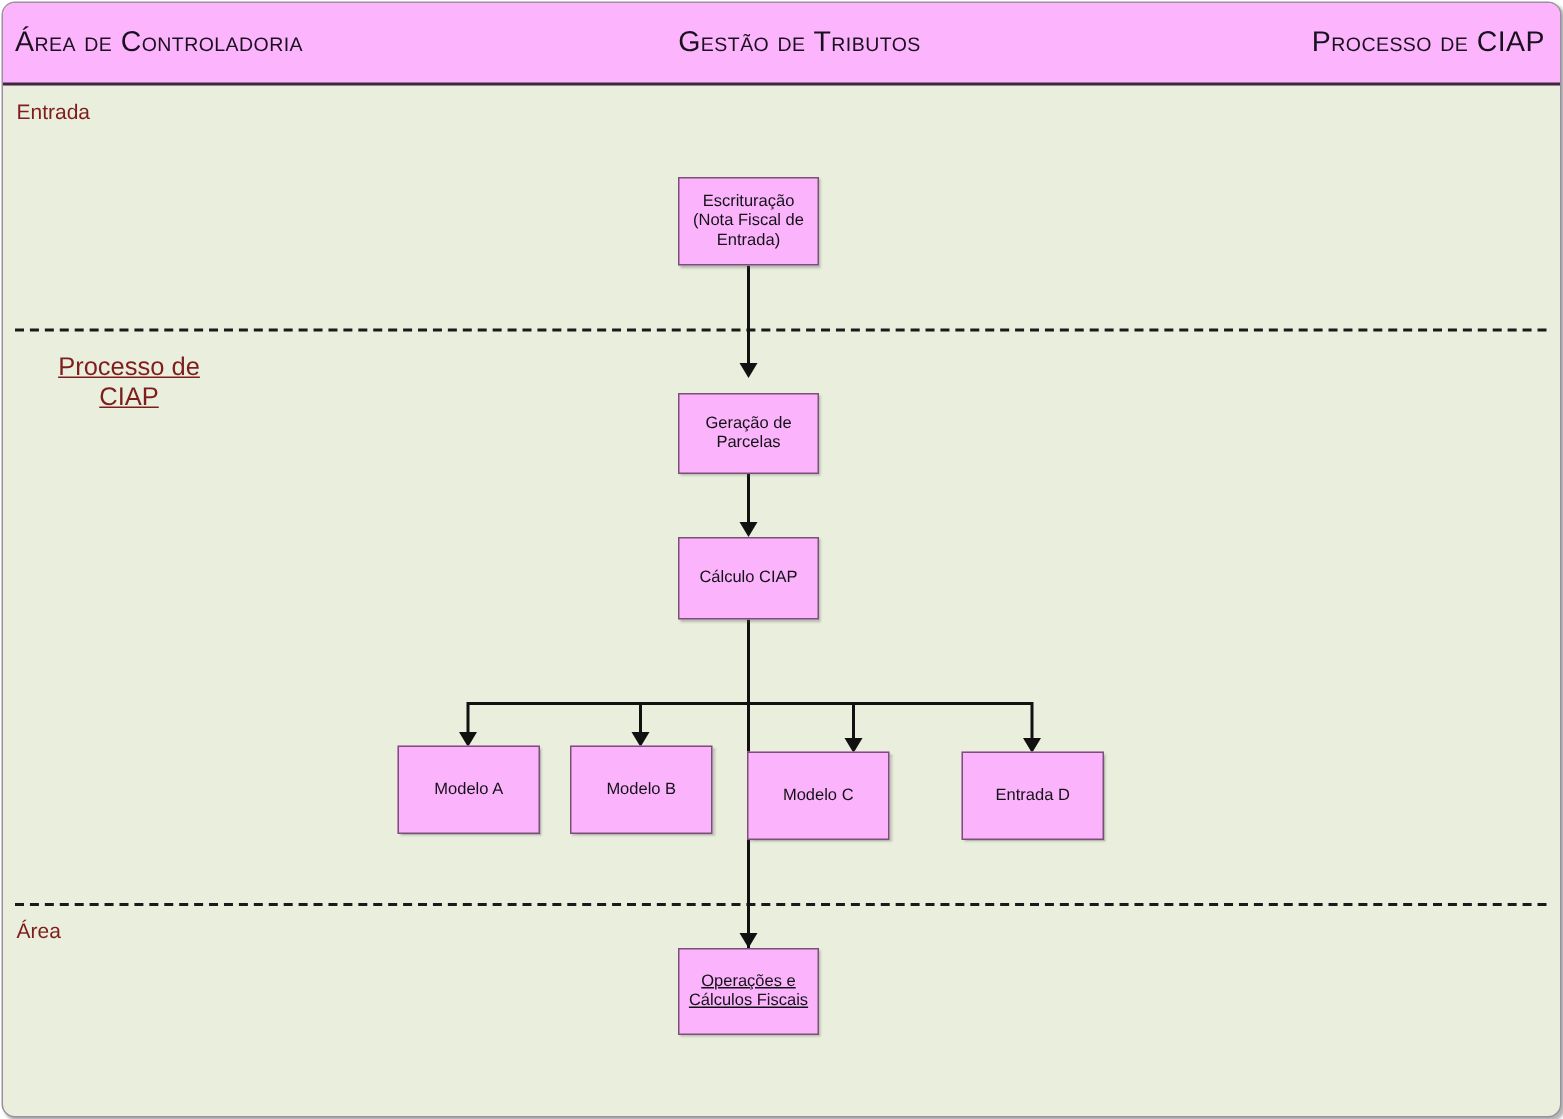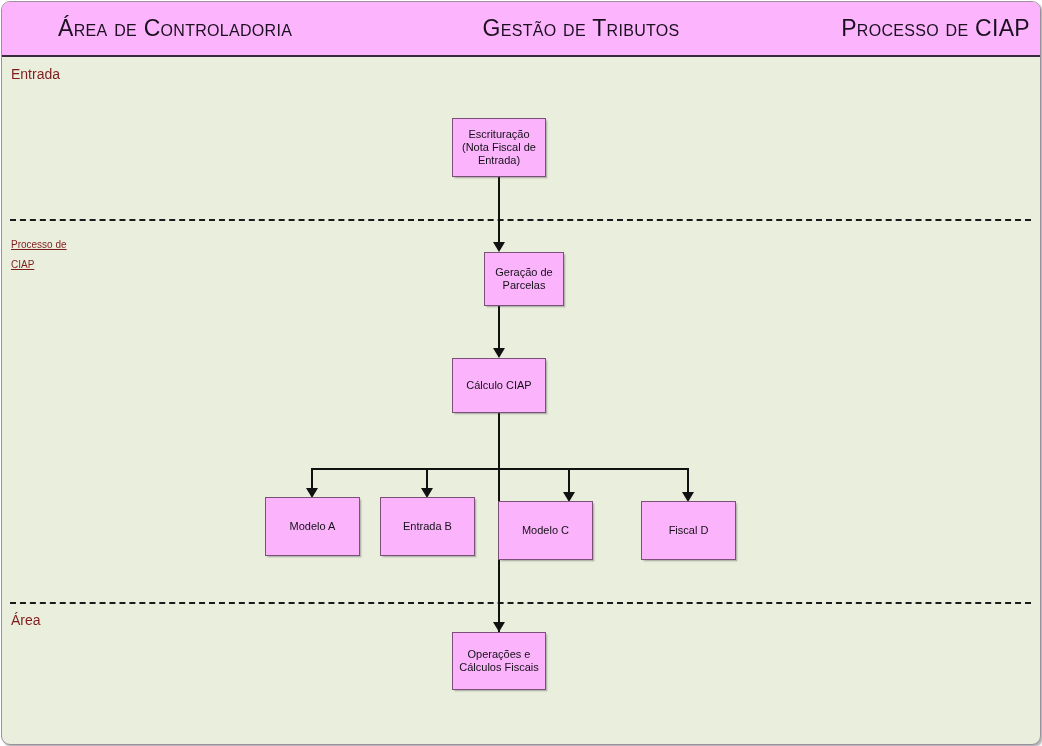--- a/index.html
+++ b/index.html
@@ -37,45 +37,44 @@
     background: #fcb5fc;
     border-bottom: 2px solid #3a2b3a;
     box-sizing: border-box;
   }
   #header .hcell {
     position: absolute;
     top: 0;
     height: 53px;
     line-height: 53px;
     color: #1a1020;
-    font-size: 23px;
+    font-size: 19px;
     font-variant: small-caps;
     letter-spacing: 0.3px;
     white-space: nowrap;
-    margin-left: 48px;
   }
   #hdr-left   { left: 8px; }
   #hdr-center { left: 12px; width: 1038px; text-align: center; }
   #hdr-right  { right: 10px; }
 
   
   .lane-label {
     position: absolute;
     color: #7f1d1d;
     font-size: 14px;
     white-space: pre;
   }
   #lane-entrada { left: 9px; top: 64px; }
   #lane-saida   { left: 9px; top: 610px; }
   #lane-ciap {
     left: 9px;
     top: 233px;
     width: 150px;
-    text-align: left;
-    font-size: 10px;
+    text-align: center;
+    font-size: 17px;
     line-height: 20px;
     text-decoration: underline;
   }
 
   
   .lane-divider {
     position: absolute;
     left: 8px;
     width: 1021px;
     height: 0;
@@ -96,27 +95,27 @@
     justify-content: center;
     text-align: center;
     color: #141018;
     font-size: 11px;
     line-height: 13px;
     white-space: pre-line;
     z-index: 3;
   }
 
   #node-escrituracao { left: 450px; top: 116px; width: 94px;  height: 59px; }
-  #node-geracao      { left: 450px; top: 250px; width: 80px;  height: 54px; margin-left: 32px; }
+  #node-geracao      { left: 450px; top: 260px; width: 94px;  height: 54px; }
   #node-calculo      { left: 450px; top: 356px; width: 94px;  height: 55px; }
   #node-modelo-a     { left: 263px; top: 495px; width: 95px;  height: 59px; }
   #node-modelo-b     { left: 378px; top: 495px; width: 95px;  height: 59px; }
   #node-modelo-c     { left: 496px; top: 499px; width: 95px;  height: 59px; }
   #node-modelo-d     { left: 639px; top: 499px; width: 95px;  height: 59px; }
-  #node-operacoes    { left: 450px; top: 630px; width: 94px;  height: 58px; }
+  #node-operacoes    { left: 450px; top: 630px; width: 94px;  height: 58px; text-decoration: underline; }
 
   
   .conn {
     position: absolute;
     background: #111111;
     z-index: 1;
   }
   .vline { width: 2px; }
   .hline { height: 2px; }
 
@@ -192,19 +191,19 @@
   <div class="arrow-down" id="arr-d"></div>
   <div class="arrow-down" id="arr-operacoes"></div>
 
   <div class="node" id="node-escrituracao">Escrituração
 (Nota Fiscal de
 Entrada)</div>
   <div class="node" id="node-geracao">Geração de
 Parcelas</div>
   <div class="node" id="node-modelo-a">Modelo A</div>
   <div class="node" id="node-calculo">Cálculo CIAP</div>
-  <div class="node" id="node-modelo-b">Entrada B</div>
+  <div class="node" id="node-modelo-b">Modelo B</div>
   <div class="node" id="node-modelo-c">Modelo C</div>
-  <div class="node" id="node-modelo-d">Fiscal D</div>
+  <div class="node" id="node-modelo-d">Entrada D</div>
   <div class="node" id="node-operacoes">Operações e
 Cálculos Fiscais</div>
 
 </div>
 
 </body></html>

